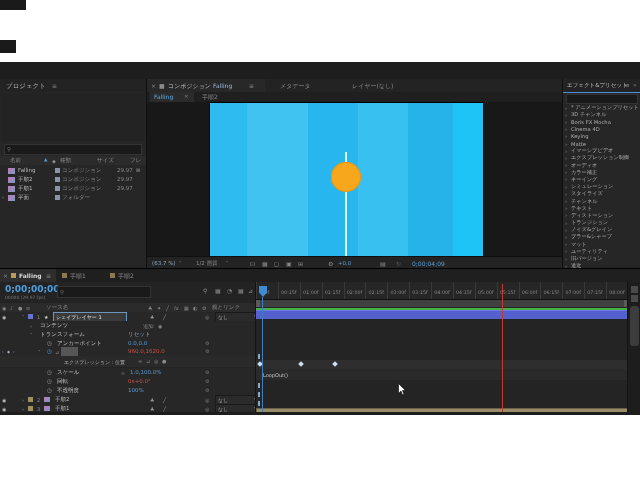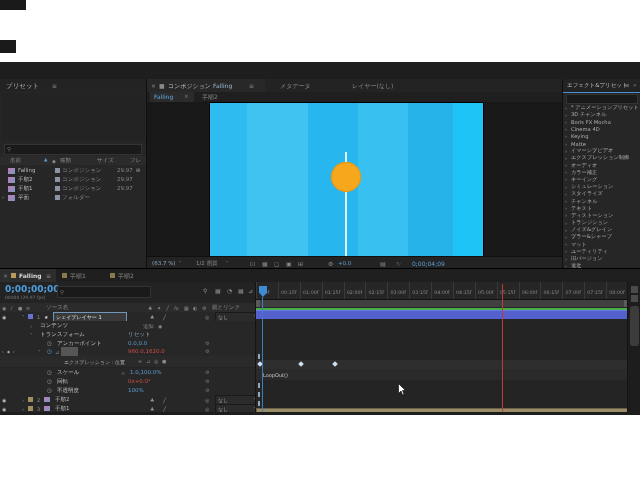--- a/index.html
+++ b/index.html
@@ -135,21 +135,21 @@
     <span class="abs txt g7" data-name="more-workspaces-icon" style="left:508px;top:66px;color:#888;">»</span>
     <span class="abs txt g7 gray" data-name="workspace-icon" style="left:518px;top:66px;">▦</span>
     <div class="abs field" data-name="help-search-input" style="left:530px;top:64px;width:108px;height:11px;">
       <span class="abs txt g6" data-name="search-icon" style="left:2px;top:2px;color:#777;">⚲</span>
       <span class="abs txt g6" data-name="help-search-placeholder" style="left:11px;top:2px;color:#777;">ヘルプを検索</span>
     </div>
   </div>
 
   <div class="panel" data-name="project-panel" style="left:0;top:17px;width:146px;height:189px;border-right:1px solid #0f0f0f;">
     <div class="abs" style="left:0;top:0;width:146px;height:13px;background:#232323;">
-      <span class="abs txt ptitle" data-name="project-panel-title" style="left:6px;top:3px;">プリセット</span>
+      <span class="abs txt ptitle" data-name="project-panel-title" style="left:6px;top:3px;">プロジェクト</span>
       <span class="abs txt g6 gray" data-name="panel-menu-icon" style="left:52px;top:3px;">≡</span>
     </div>
     <div class="abs" data-name="project-preview-area" style="left:1px;top:14px;width:144px;height:48px;background:#232323;"></div>
     <div class="abs field" data-name="project-search-input" style="left:4px;top:65px;width:136px;height:9px;">
       <span class="abs txt g55" data-name="search-icon" style="left:2px;top:1px;color:#777;">⚲</span>
     </div>
     <div class="abs colhead" data-name="project-columns-header" style="left:0;top:77px;width:146px;height:9px;">
       <span class="abs txt g55 gray" data-name="col-name" style="left:10px;top:1px;">名前</span>
       <span class="abs txt" data-name="sort-asc-icon" style="left:44px;top:1px;font-size:4.5px;color:#5f9ccd;">▲</span>
       <span class="abs txt g5 gray" data-name="label-column-icon" style="left:52px;top:2px;">◆</span>

